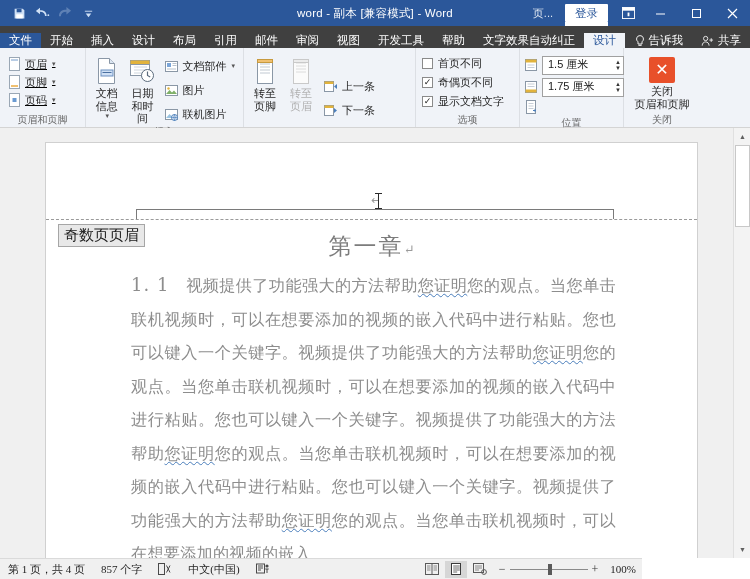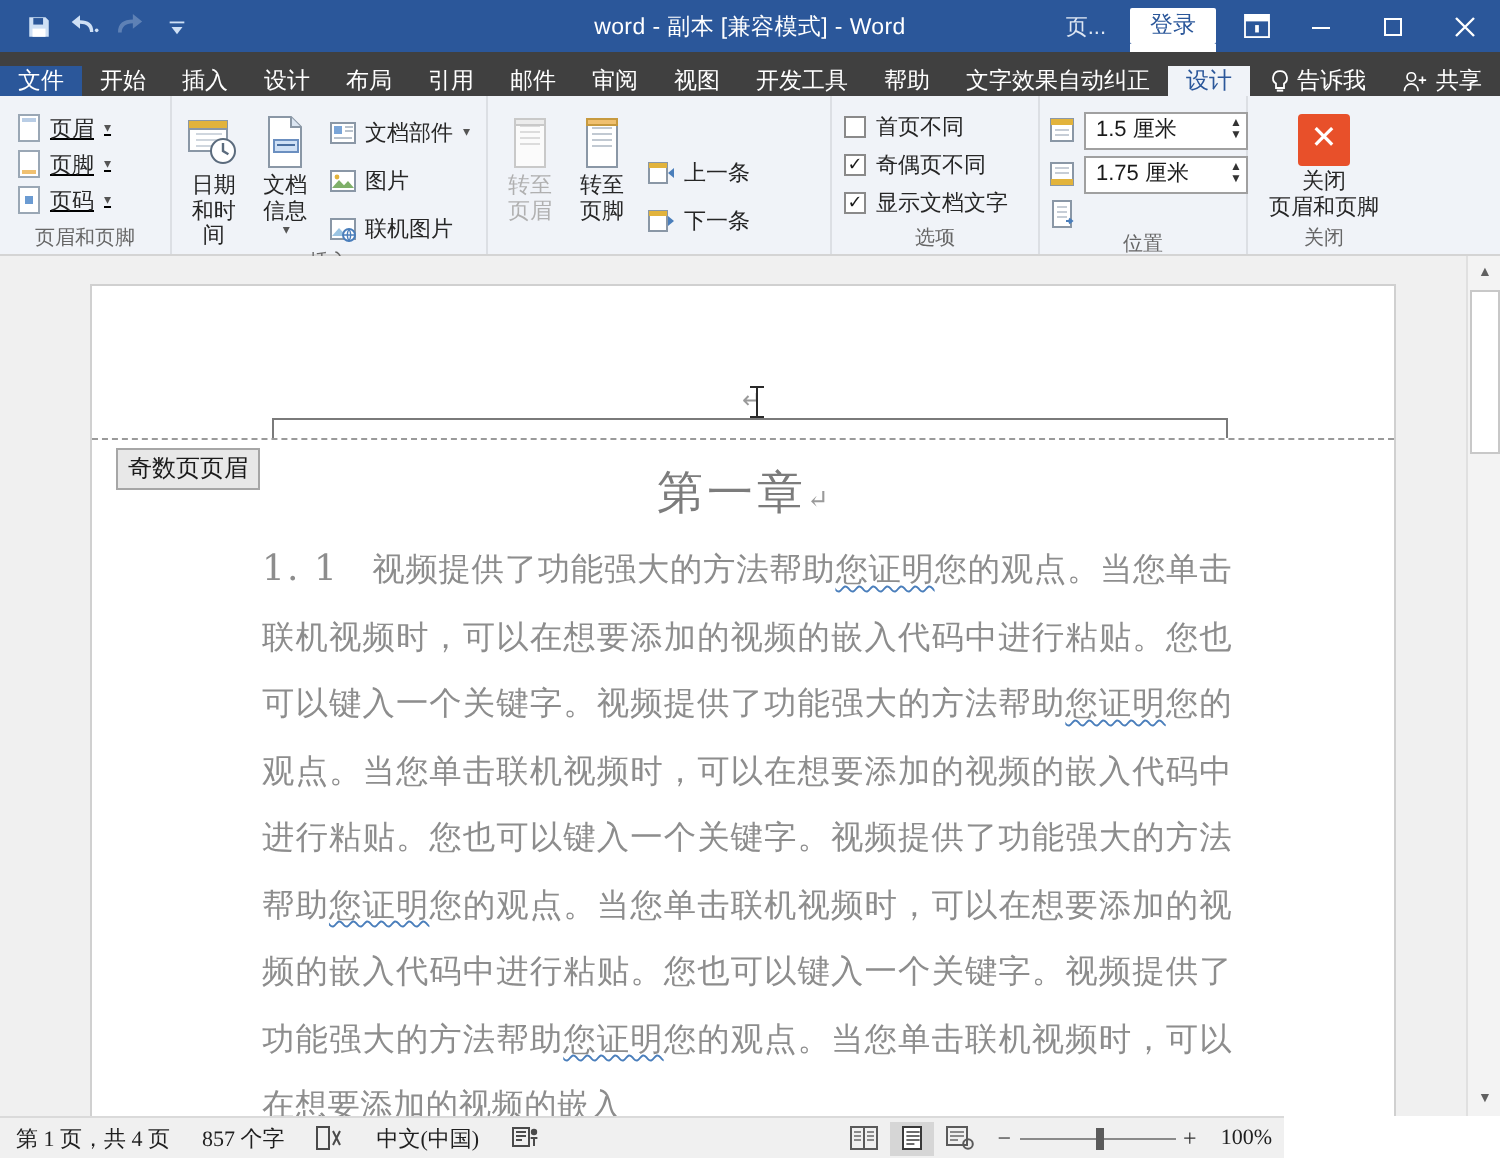--- a/index.html
+++ b/index.html
@@ -159,21 +159,21 @@
   }
   .header-line::before { left: 0; }
   .header-line::after { right: 0; }
   .header-dashed {
     position: absolute; left: 0; top: 76px; width: 100%;
     border-top: 1px dashed #9a9a9a;
   }
   .header-tag {
     position: absolute; left: 12px; top: 81px;
     background: #e8e8e8; border: 1px solid #a6a6a6;
-    font-size: 12px; color: #1a1a1a; padding: 1px 5px;
+    font-size: 15px; color: #1a1a1a; padding: 1px 5px;
   }
   .para-mark-hdr {
     position: absolute; left: 325px; top: 50px;
     font-size: 12px; color: #9a9a9a;
   }
   .ibeam {
     position: absolute; left: 332px; top: 50px;
     width: 1px; height: 16px; background: #2a2a2a;
   }
   .ibeam::before, .ibeam::after {
@@ -380,42 +380,42 @@
         <span class="caret">▾</span>
       </div>
     </div>
     <div class="group-label">页眉和页脚</div>
   </div>
 
   <div class="group" style="width:158px;">
     <div class="group-body">
       <div class="big-btn">
         <span class="bi">
+          <svg class="ico" width="24" height="28" viewBox="0 0 24 28">
+              <path d="M3.5 1.5h11l5 5v20h-16z" fill="#ffffff" stroke="#8a97a6"></path>
+              <path d="M14.5 1.5v5h5" fill="#dce6f2" stroke="#8a97a6"></path>
+              <rect x="6" y="13" width="12" height="6" fill="#cfe0f5" stroke="#6b8fc0"></rect>
+              <path d="M7.5 15.5h9" stroke="#4a6fa0"></path>
+            </svg>
+        </span>
+        <span>文档信息</span>
+        <span class="caret">▾</span>
+      </div>
+      <div class="big-btn">
+        <span class="bi">
           <svg class="ico" width="27" height="26" viewBox="0 0 27 26">
               <rect x="1.5" y="2.5" width="19" height="15" fill="#ffffff" stroke="#8a97a6"></rect>
               <rect x="1.5" y="2.5" width="19" height="3.5" fill="#e2b33c"></rect>
               <path d="M5 9h13M5 12h13M5 15h13" stroke="#cfd6de"></path>
               <path d="M2 6.5h19" stroke="#8a97a6"></path>
               <circle cx="18.5" cy="17.5" r="6" fill="#ffffff" stroke="#5b6b7d"></circle>
               <path d="M18.5 13.5v4l2.7 1.6" stroke="#5b6b7d" stroke-width="1.2" fill="none"></path>
             </svg>
         </span>
         <span>日期和时间</span>
-      </div>
-      <div class="big-btn">
-        <span class="bi">
-          <svg class="ico" width="24" height="28" viewBox="0 0 24 28">
-              <path d="M3.5 1.5h11l5 5v20h-16z" fill="#ffffff" stroke="#8a97a6"></path>
-              <path d="M14.5 1.5v5h5" fill="#dce6f2" stroke="#8a97a6"></path>
-              <rect x="6" y="13" width="12" height="6" fill="#cfe0f5" stroke="#6b8fc0"></rect>
-              <path d="M7.5 15.5h9" stroke="#4a6fa0"></path>
-            </svg>
-        </span>
-        <span>文档信息</span>
-        <span class="caret">▾</span>
       </div>
       <div class="vstack" style="padding-top:4px;">
         <div class="sm-btn">
           <span>
             <svg class="ico" width="13" height="13" viewBox="0 0 13 13">
                 <rect x="0.5" y="1.5" width="12" height="10" fill="#ffffff" stroke="#8a97a6"></rect>
                 <rect x="2" y="3" width="4" height="4" fill="#7aa5d8"></rect>
                 <path d="M7.5 3.5h4M7.5 5.5h4M2 9h9" stroke="#b8c2cd"></path>
               </svg>
           </span>
@@ -443,39 +443,39 @@
           </span>
           <span>联机图片</span>
         </div>
       </div>
     </div>
     <div class="group-label">插入</div>
   </div>
 
   <div class="group" style="width:172px;">
     <div class="group-body">
+      <div class="big-btn">
+        <span class="bi">
+          <svg class="ico" width="22" height="27" viewBox="0 0 22 27">
+              <rect x="3.5" y="1.5" width="15" height="24" fill="#ffffff" stroke="#8a97a6"></rect>
+              <path d="M6 6h10M6 9h10M6 12h10M6 15h10" stroke="#c1c9d2"></path>
+              <rect x="3.5" y="1.5" width="15" height="3" fill="#f0c070" stroke="#c79a3f"></rect>
+            </svg>
+        </span>
+        <span>转至页脚</span>
+      </div>
       <div class="big-btn dis">
         <span class="bi">
           <svg class="ico" width="22" height="27" viewBox="0 0 22 27">
               <rect x="3.5" y="1.5" width="15" height="24" fill="#fbfbfb" stroke="#c9c9c9"></rect>
               <path d="M6 5h10M6 8h10M6 11h10M6 14h10" stroke="#dcdcdc"></path>
               <rect x="3.5" y="1.5" width="15" height="3" fill="#ececec" stroke="#c9c9c9"></rect>
             </svg>
         </span>
         <span>转至页眉</span>
-      </div>
-      <div class="big-btn">
-        <span class="bi">
-          <svg class="ico" width="22" height="27" viewBox="0 0 22 27">
-              <rect x="3.5" y="1.5" width="15" height="24" fill="#ffffff" stroke="#8a97a6"></rect>
-              <path d="M6 6h10M6 9h10M6 12h10M6 15h10" stroke="#c1c9d2"></path>
-              <rect x="3.5" y="1.5" width="15" height="3" fill="#f0c070" stroke="#c79a3f"></rect>
-            </svg>
-        </span>
-        <span>转至页脚</span>
       </div>
       <div class="vstack" style="padding-top:4px;margin-top:20px;">
         <div class="sm-btn">
           <span>
             <svg class="ico" width="14" height="13" viewBox="0 0 14 13">
                 <rect x="0.5" y="1.5" width="9" height="10" fill="#ffffff" stroke="#8a97a6"></rect>
                 <rect x="0.5" y="1.5" width="9" height="2.5" fill="#e2b33c"></rect>
                 <path d="M13 4 L10 6.5 L13 9z" fill="#4a7ebb"></path>
               </svg>
           </span>

